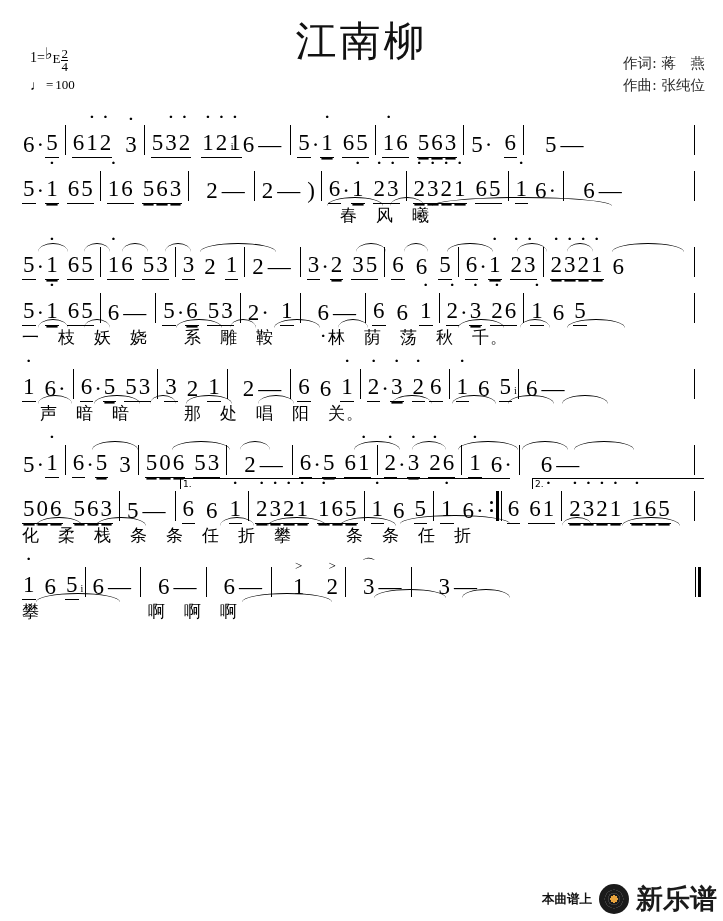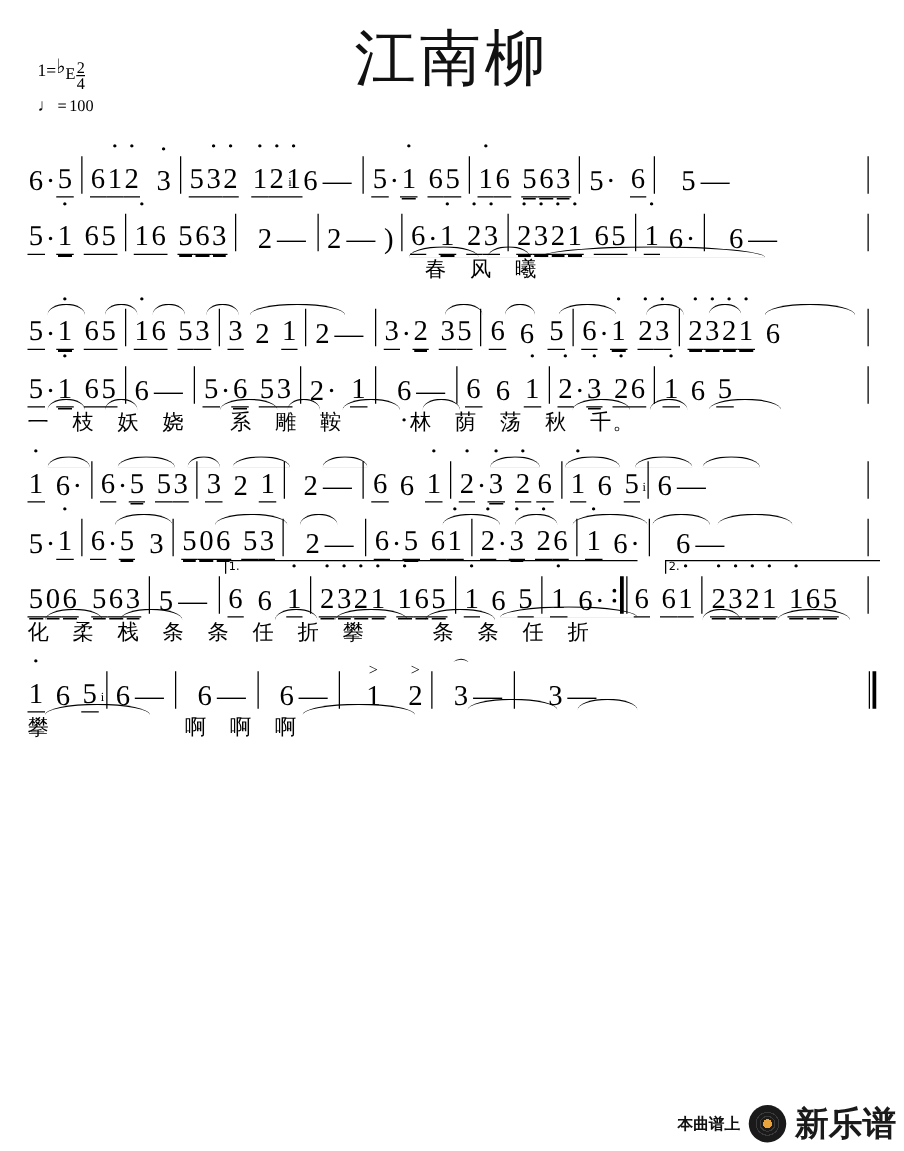--- a/index.html
+++ b/index.html
@@ -11,21 +11,21 @@
     color: #000;
     position: relative;
     overflow: hidden;
   }
 
   
   .sheet-header { position: relative; height: 118px; }
   .song-title {
     text-align: center;
     font-family: "DejaVu Serif", serif;
-    font-size: 49px;
+    font-size: 41px;
     letter-spacing: 3px;
     padding-top: 14px;
     font-weight: 400;
     color: #111;
   }
   .credits {
     position: absolute; right: 18px; top: 52px;
     font-family: "DejaVu Sans", sans-serif;
     font-size: 14.5px;
     line-height: 1.55;
@@ -145,20 +145,24 @@
         <span class="den">4</span>
       </span>
     </div>
     <div class="tempo-row">
       <span class="tempo-note">♩</span>
       <span>=</span>
       <span>100</span>
     </div>
   </div>
 
+  <div class="credits">
+    <div class="credit-line">作词: 蒋　燕</div>
+    <div class="credit-line">作曲: 张纯位</div>
+  </div>
 </div>
 
 <div class="systems">
 
   <div class="system">
     <div class="notes-row">
       <span class="tok">6</span><span class="augdot">·</span><span class="tok u1">5</span>
       <span class="bar"></span>
       <span class="tok u1">6</span><span class="tok u1 dot-hi">1</span><span class="tok u1 dot-hi">2</span><span class="sp" style="width:12px"></span><span class="tok dot-hi">3</span>
       <span class="bar"></span>
@@ -286,20 +290,21 @@
       <span class="slur" style="left:16px; bottom:28px; width:34px;"></span>
       <span class="slur" style="left:72px; bottom:28px; width:46px;"></span>
       <span class="slur" style="left:128px; bottom:28px; width:26px;"></span>
       <span class="slur" style="left:164px; bottom:28px; width:46px;"></span>
       <span class="slur" style="left:236px; bottom:28px; width:36px;"></span>
       <span class="slur" style="left:370px; bottom:28px; width:40px;"></span>
       <span class="slur" style="left:430px; bottom:28px; width:44px;"></span>
       <span class="slur" style="left:486px; bottom:28px; width:46px;"></span>
       <span class="slur" style="left:540px; bottom:28px; width:46px;"></span>
     </div>
+    <div class="lyrics-row">　声　暗　暗　　　那　处　唱　阳　关。</div>
   </div>
 
   <div class="system">
     <div class="notes-row">
       <span class="tok">5</span><span class="augdot">·</span><span class="tok u1 dot-hi">1</span>
       <span class="bar"></span>
       <span class="tok u1">6</span><span class="augdot">·</span><span class="tok u2">5</span><span class="sp" style="width:10px"></span><span class="tok">3</span>
       <span class="bar"></span>
       <span class="tok u2">5</span><span class="tok u2">0</span><span class="tok u2">6</span><span class="sp" style="width:8px"></span><span class="tok u1">5</span><span class="tok u1">3</span>
       <span class="bar"></span>

